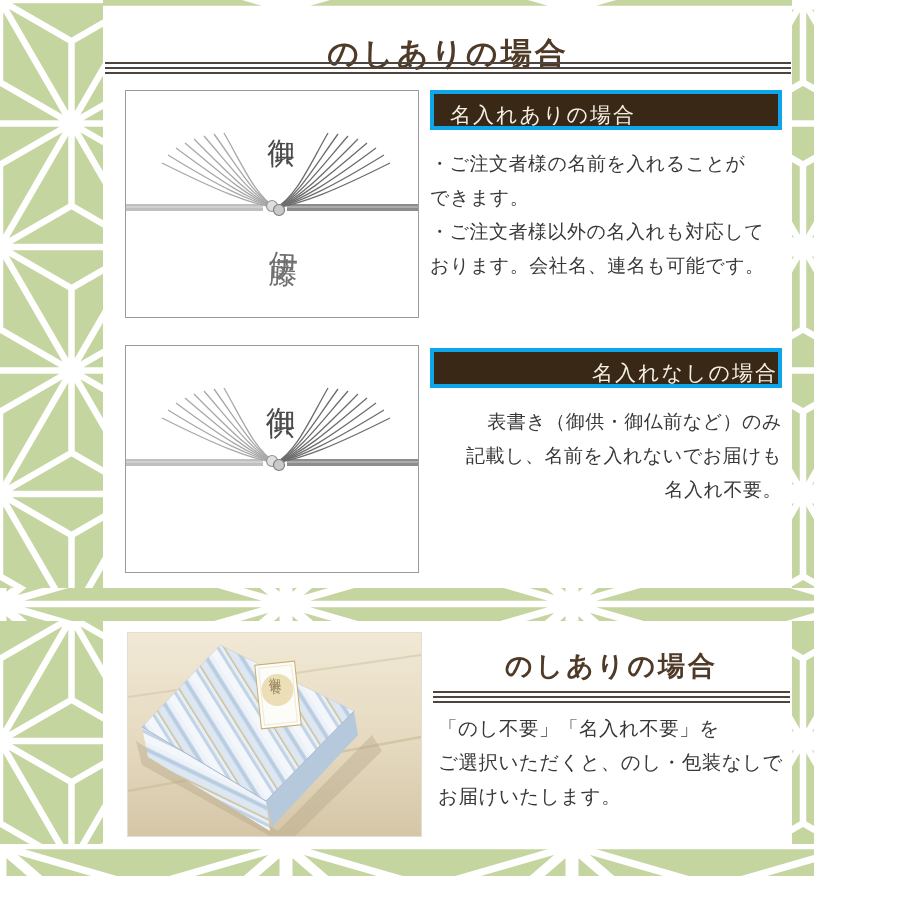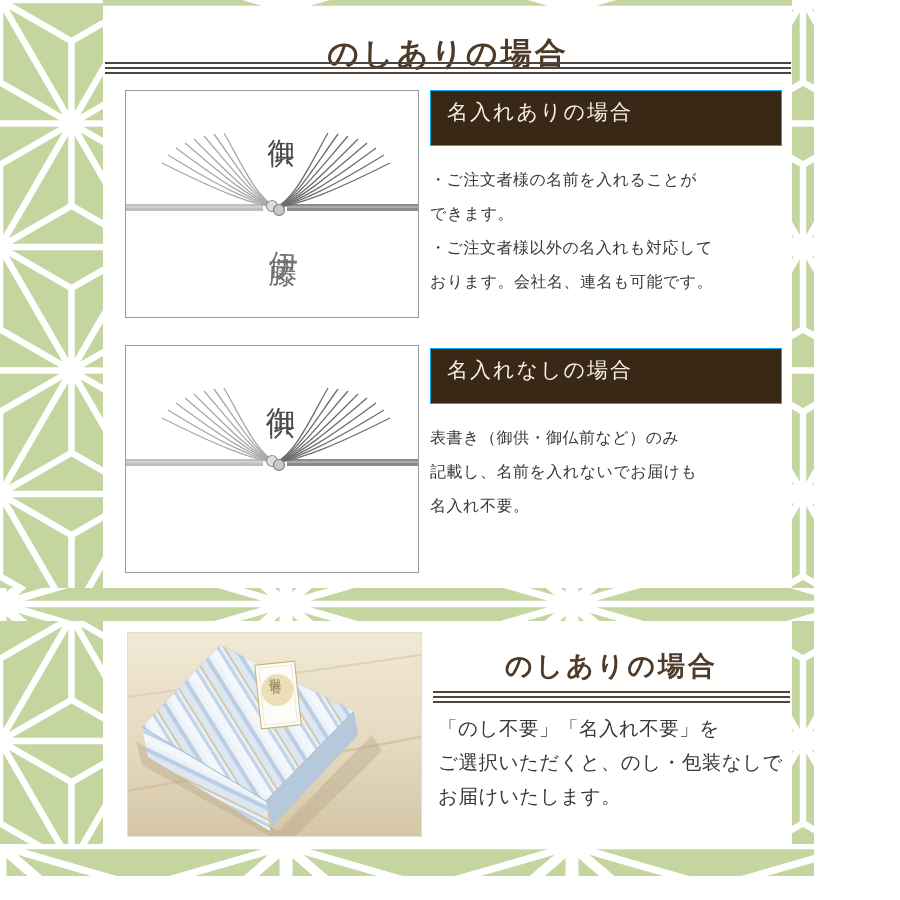--- a/index.html
+++ b/index.html
@@ -38,30 +38,30 @@
     position:absolute;writing-mode:vertical-rl;text-orientation:upright;
     font-family:"Liberation Serif","DejaVu Serif",serif;line-height:1;
   }
   .noshi-title1{left:141px;top:26px;font-size:27px;letter-spacing:4px;color:#4c4c4c;}
   .noshi-name1{left:144px;top:138px;font-size:29px;letter-spacing:6px;color:#6f6f6f;transform:rotate(2deg);}
   .noshi-title2{left:140px;top:38px;font-size:29px;letter-spacing:5px;color:#4c4c4c;}
 
   
   .sec-col{position:absolute;left:430px;width:352px;}
   .sec-col.first{top:90px;}
-  .sec-col.second{top:348px;}
+  .sec-col.second{top:348px;text-align:right;}
   .sec-header{
-    height:56px;box-sizing:border-box;
+    height:40px;box-sizing:border-box;
     background:var(--header-brown,#3a2817);
-    border:1px solid #0ea5e9;
+    border:4px solid #0ea5e9;
     color:#f6f1e7;font-size:21px;letter-spacing:2px;
     padding:7px 0 0 16px;
   }
   .sec-body{
-    margin-top:17px;font-size:16px;line-height:34px;
+    margin-top:17px;font-size:19px;line-height:34px;
     color:var(--body-text,#383838);white-space:pre-line;letter-spacing:0.5px;
   }
 
   
   .photo{
     position:absolute;left:127px;top:632px;width:293px;height:203px;
     border:1px solid #e3ddd2;box-sizing:content-box;background:#e7dcc6;
   }
   .pkg-label-text{
     position:absolute;left:267px;top:668px;height:52px;

